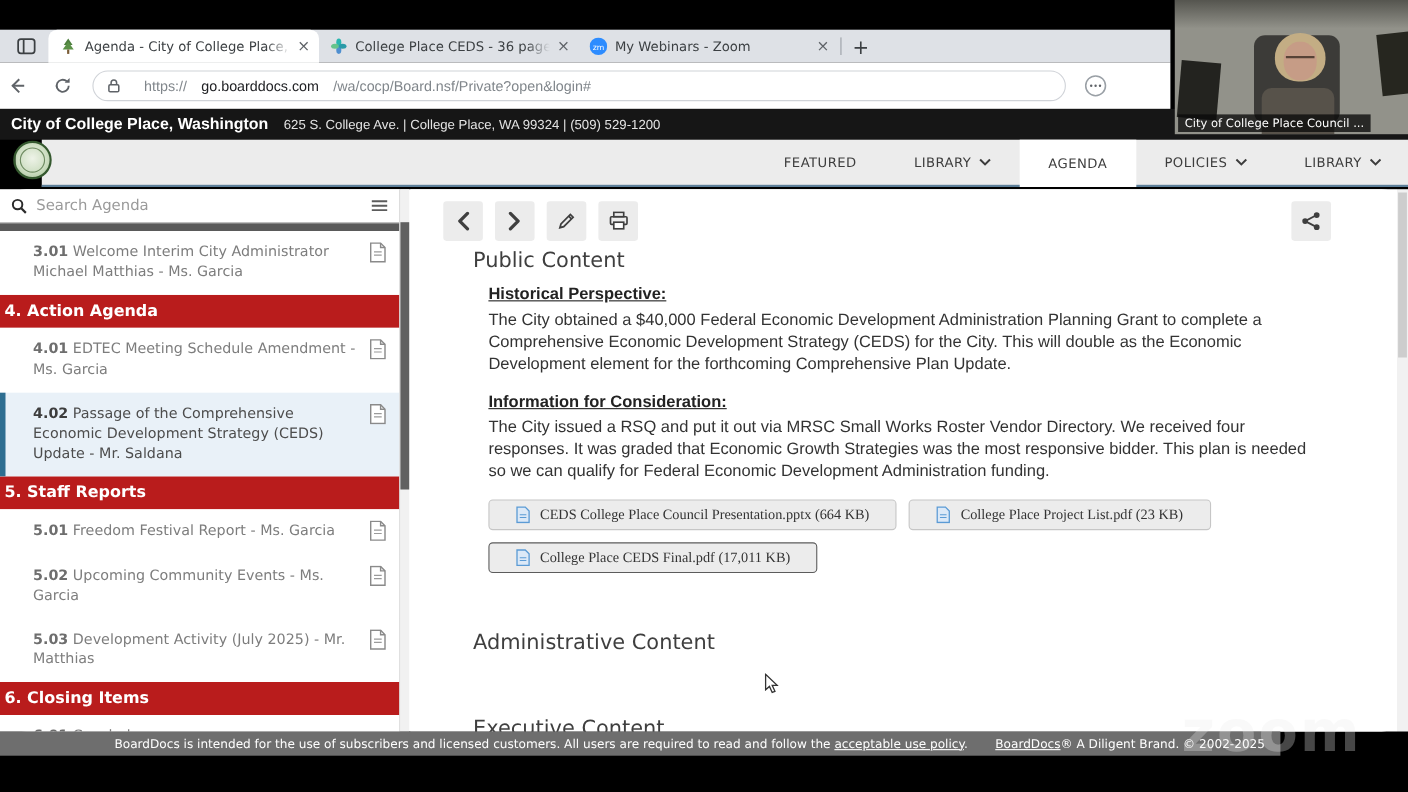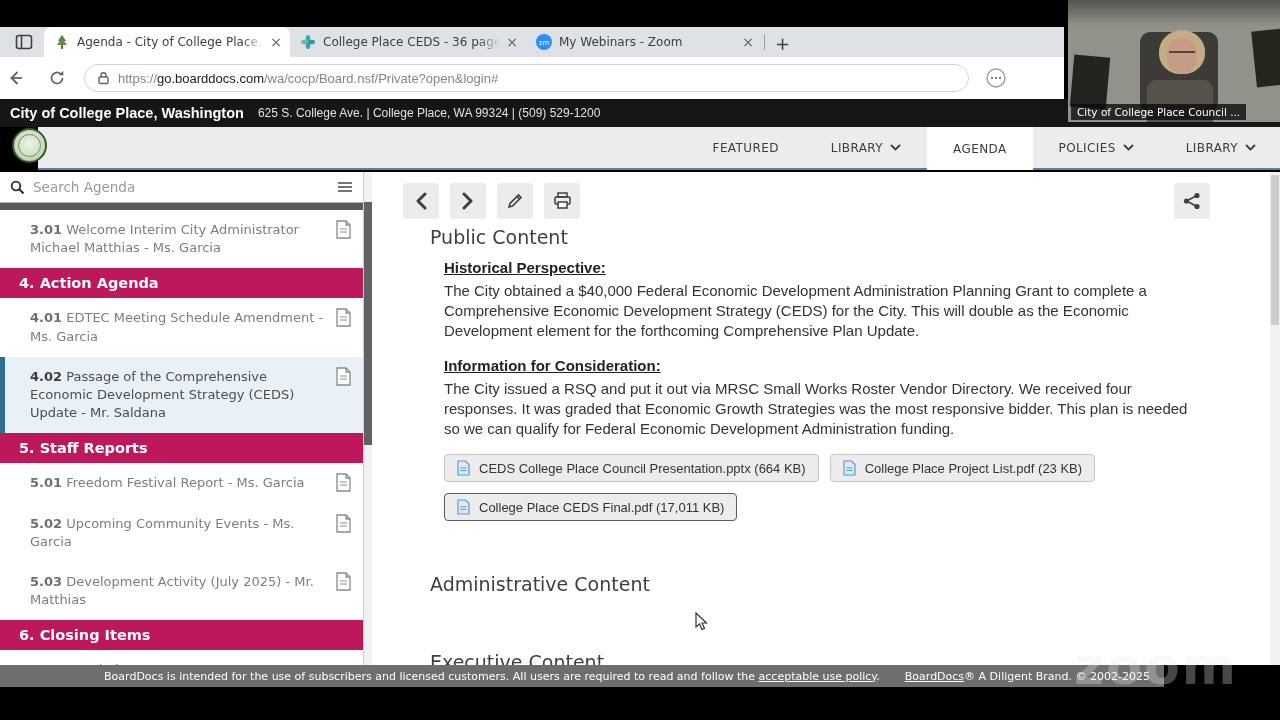--- a/index.html
+++ b/index.html
@@ -23,21 +23,21 @@
   .tab.inactive .title::after { background:linear-gradient(to right, rgba(222,225,230,0), #dee1e6); }
   .tab .close { margin-left:6px; color:#5f6368; font-size:14px; line-height:1; flex:0 0 auto; }
   .tab-sep { width:1px; height:16px; background:#9aa0a6; margin:0 2px 7px 2px; }
   .newtab-btn { font-size:18px; color:#3c4043; margin:0 0 4px 8px; line-height:1; }
 
   .urlbar { position:absolute; top:57px; left:0; width:1064px; height:42px;
             background:#fff; display:flex; align-items:center; }
   .nav-btn { width:30px; display:flex; justify-content:center; color:#5f6368; }
   .urlfield { width:885px; height:28px; border:1px solid #d0d3d8; border-radius:14px;
               display:flex; align-items:center; padding:0 12px; margin-left:12px;
-              font-family:"Liberation Sans",sans-serif; font-size:13px; }
+              font-family:"Liberation Sans",sans-serif; font-size:13px;gap:13px; }
   .urlfield .lock { margin-right:8px; display:flex; }
   .url-scheme,.url-path { color:#80868b; } .url-host { color:#202124; }
   .dots-btn { margin-left:16px; display:flex; }
 
   
   .siteheader { position:absolute; top:99px; left:0; width:1280px; height:28px;
                 background:#161616; color:#fff; display:flex; align-items:center;
                 padding-left:10px; font-family:"Liberation Sans",sans-serif; }
   .sh-title { font-weight:bold; font-size:14.5px; }
   .sh-sub { font-size:12px; color:#e3e3e3; margin-left:14px; }
@@ -63,22 +63,22 @@
   .search-input { border:none; outline:none; flex:1; font-size:13.5px; color:#333;
                   font-family:"DejaVu Sans",sans-serif; background:transparent; }
   .search-input::placeholder { color:#9a9a9a; }
   .partial-header { height:7px; background:#5a5a5a; }
   .sb-item { position:relative; padding:11px 36px 11px 30px; font-size:13px;
              color:#7d7d7d; line-height:1.4; background:#fff; }
   .sb-item .num { font-weight:bold; color:#6e6e6e; }
   .sb-item.selected { background:#e9f1f8; border-left:5px solid #2e6e91;
                       padding-left:25px; color:#4d4d4d; }
   .sb-item.selected .num { color:#3d3d3d; }
-  .sb-header { background:#be185d; color:#fff; font-size:14.5px; font-weight:bold;
-               padding:7px 19px; }
+  .sb-header { background:#b91c1c; color:#fff; font-size:14.5px; font-weight:bold;
+               padding:7px 4px; }
   .doc-icon { position:absolute; right:12px; top:10px; }
   .sb-scroll { position:absolute; top:0; left:364px; width:8px; height:100%; background:#f1f1f1; }
   .sb-thumb { position:absolute; top:30px; left:0; width:8px; height:243px; background:#616161; }
 
   
   .main { position:absolute; left:373px; top:0; right:10px; height:100%; background:#fff; }
   .main-scroll { position:absolute; right:0; top:0; width:10px; height:100%; background:#f1f1f1; }
   .main-thumb { position:absolute; top:3px; left:1px; width:8px; height:150px; background:#cdcdcd; }
   .toolbar { position:absolute; top:11px; left:30px; display:flex; gap:11px; }
   .tool-btn { width:36px; height:36px; background:#ececec; border-radius:3px;
@@ -87,22 +87,22 @@
                background:#ececec; border-radius:3px; display:flex; align-items:center;
                justify-content:center; }
   .main-inner { position:absolute; left:57px; top:54px; right:70px; }
   .big-h { font-size:19px; color:#3f3f3f; font-weight:400; font-family:"DejaVu Sans",sans-serif; }
   .section { margin-left:14px; font-family:"Liberation Sans",sans-serif; }
   .sec-h { font-size:15px; font-weight:bold; text-decoration:underline; color:#222;
            margin-top:11px; }
   .sec-p { font-size:15px; color:#333; line-height:20px; margin-top:5px; max-width:760px; }
   .att-wrap { margin-top:15px; display:flex; flex-wrap:wrap; gap:11px; max-width:700px; }
   .att { display:inline-flex; align-items:center; gap:9px; background:#ececec;
-         border:1px solid #c6c6c6; border-radius:4px; padding:5px 12px; font-size:13px;
-         color:#333; font-family:Liberation Sans, sans-serif; }
+         border:1px solid #c6c6c6; border-radius:4px; padding:5px 24px; font-size:13px;
+         color:#333; font-family:Liberation Serif, serif; }
   .att.focused { border:1px solid #5c5c5c; }
   .admin-h { margin-top:52px; } .exec-h { margin-top:56px; }
 
   
   .footer { position:absolute; top:665px; left:0; width:1164px; height:22px; background:#6e6e6e;
             color:#fff; font-size:11px; display:flex; align-items:center;
             justify-content:flex-end; padding:0 14px 0 6px; z-index:2;gap:25px; }
   .footer a { color:#fff; }
   .watermark { position:absolute; right:42px; bottom:24px; font-size:52px; font-weight:bold;
                color:rgba(235,235,235,.30); letter-spacing:2px; z-index:3; }

